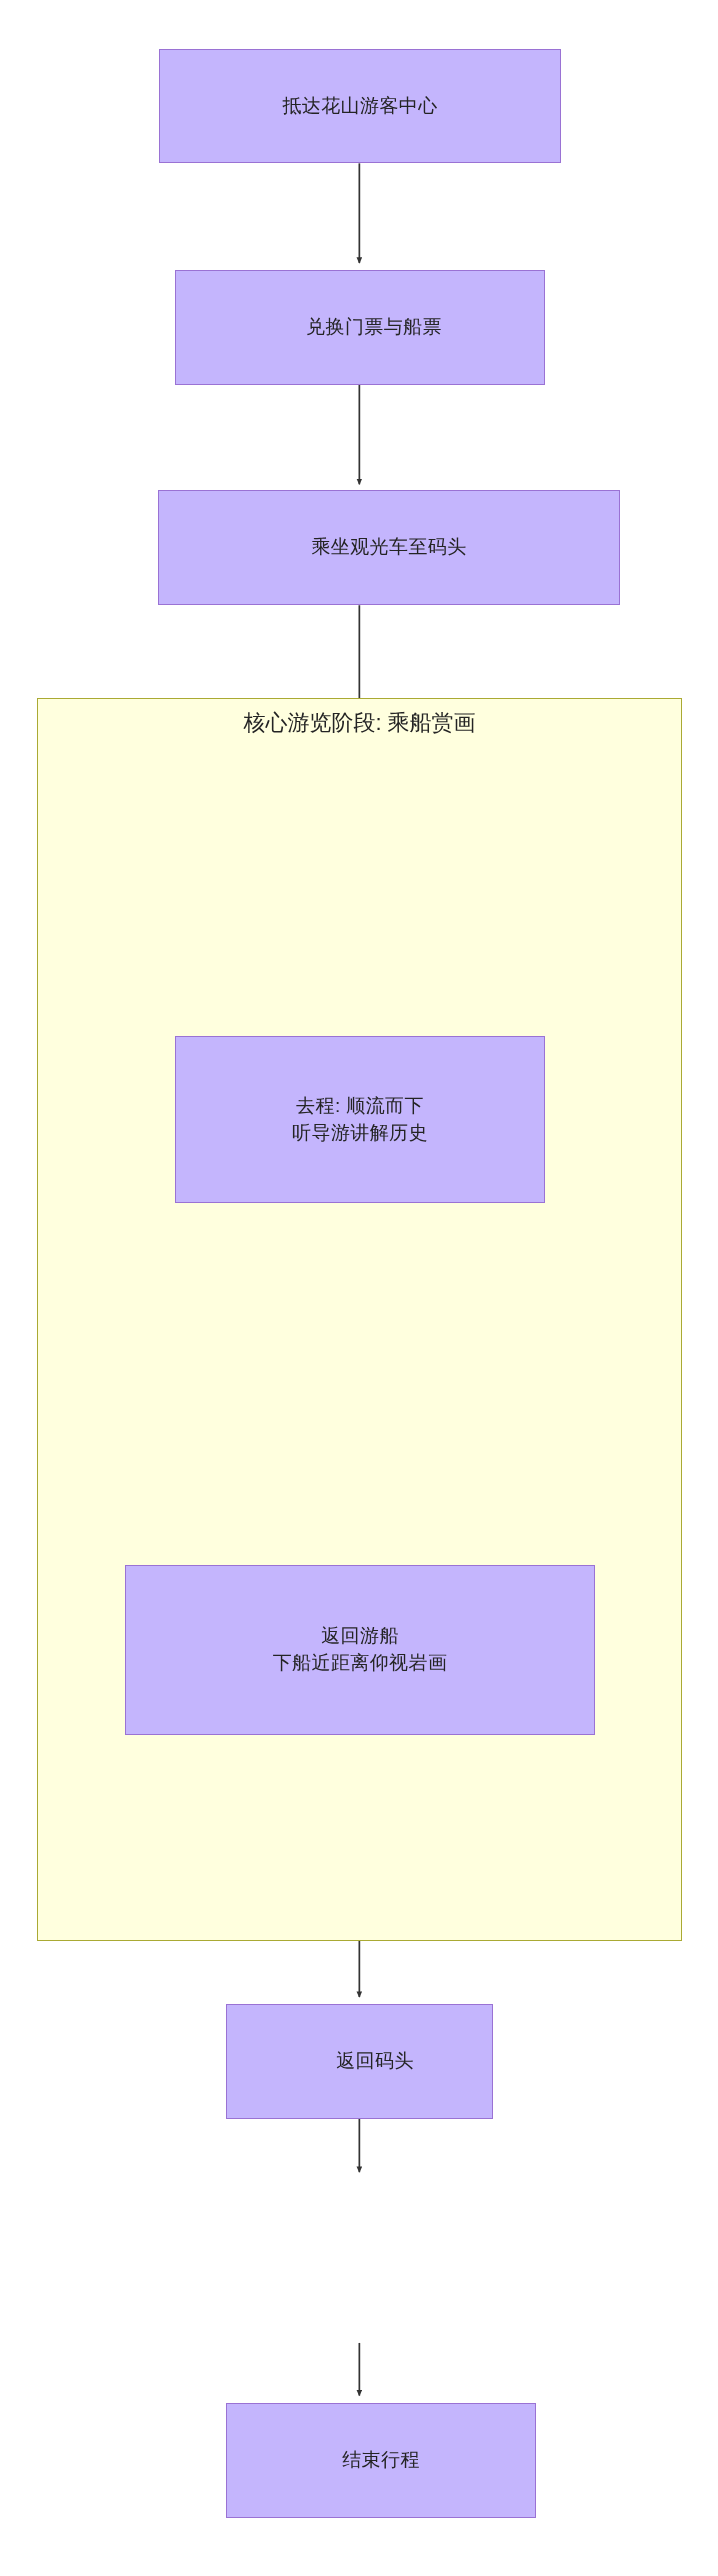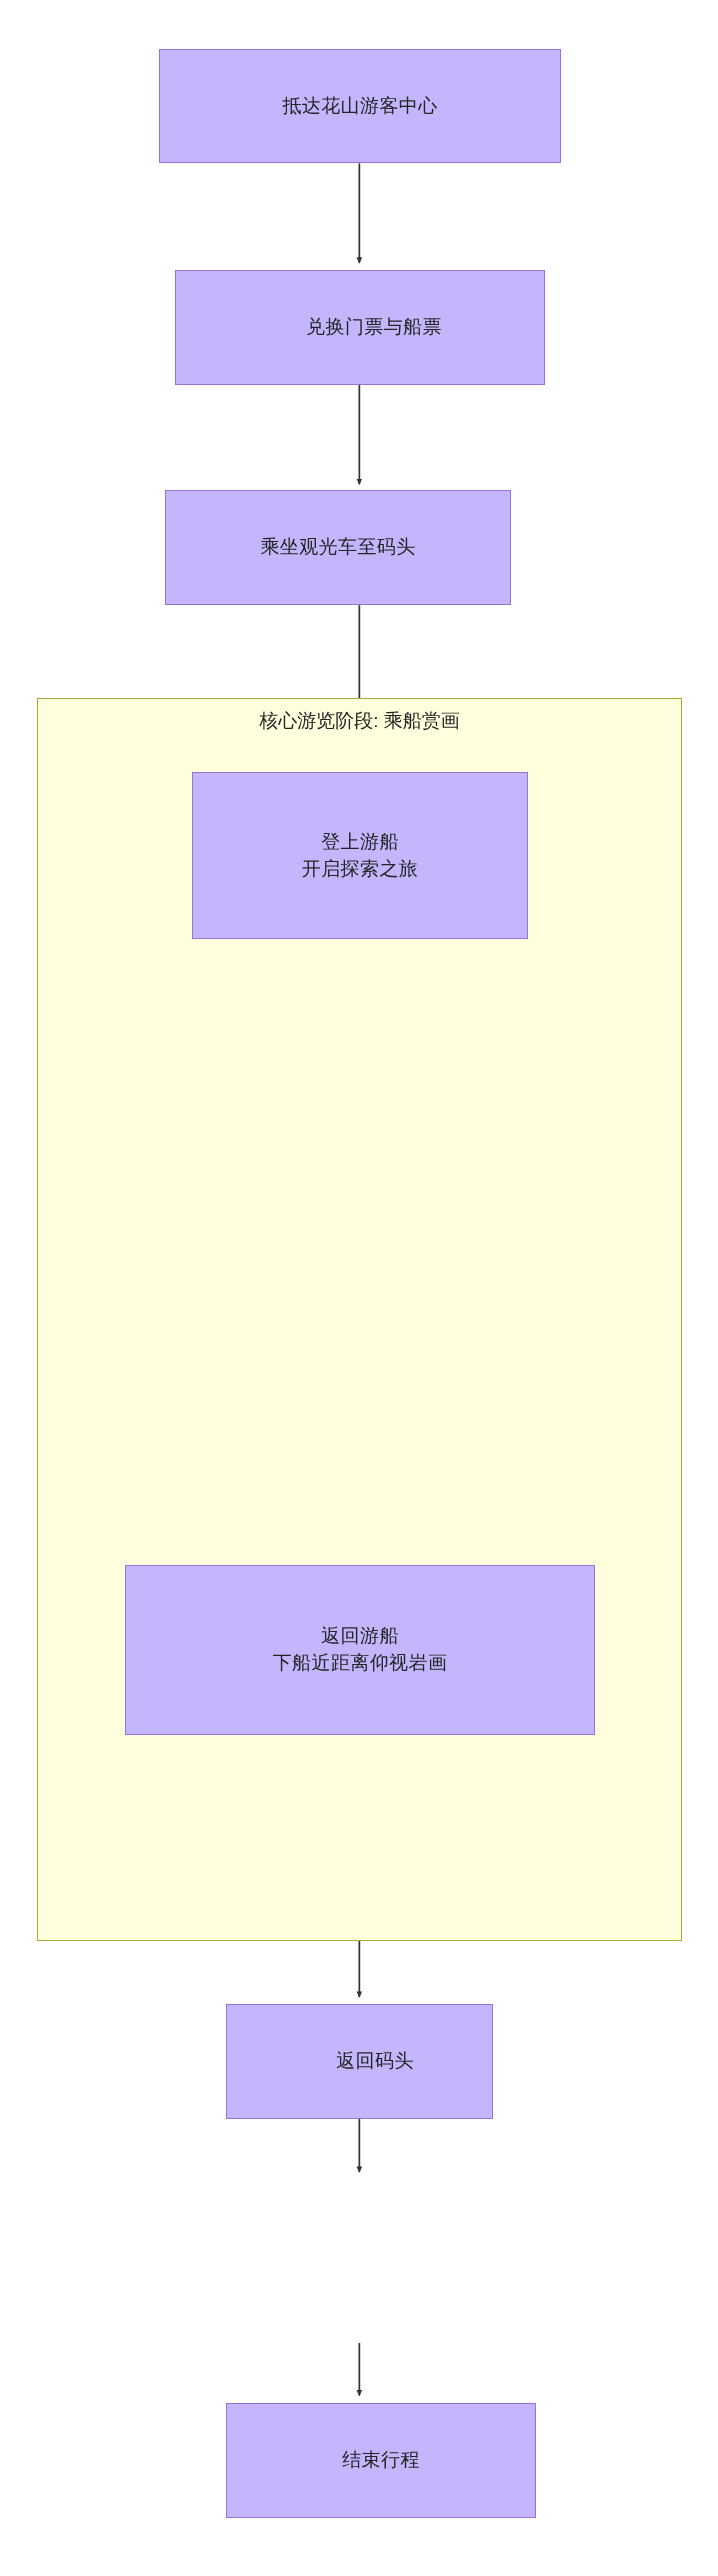--- a/index.html
+++ b/index.html
@@ -46,21 +46,21 @@
   .node .line { display: block; }
   .cluster {
     position: absolute;
     box-sizing: border-box;
     background: #ffffde;
     border: 1.4px solid #aaaa33;
   }
   .cluster-title {
     position: absolute;
     color: #242424;
-    font-size: 19px;
+    font-size: 22px;
     line-height: 1.2;
     white-space: nowrap;
     text-align: center;
   }
 </style>
 </head>
 <body>
 
 <div id="flow-root">
 
@@ -87,29 +87,29 @@
   <div class="cluster-title" style="left:37px; top:710px; width:645px;">核心游览阶段: 乘船赏画</div>
 
   <div class="node" style="left:159px; top:49px; width:402px; height:114px;">
     <span class="line">抵达花山游客中心</span>
   </div>
 
   <div class="node" style="left:175px; top:270px; width:370px; height:115px;padding-left:28px;">
     <span class="line">兑换门票与船票</span>
   </div>
 
-  <div class="node" style="left:165px; top:490px; width:346px; height:115px;">
+  <div class="node" style="left:158px; top:490px; width:462px; height:115px;">
     <span class="line">乘坐观光车至码头</span>
   </div>
 
-  <div class="node" style="left:192px; top:772px; width:336px; height:167px;">
-    <span class="line">登上游船</span>
-    <span class="line">开启探索之旅</span>
+
+  <div class="node" style="left:175px; top:1036px; width:370px; height:167px;">
+    <span class="line">去程: 顺流而下</span>
+    <span class="line">听导游讲解历史</span>
   </div>
-
 
 
   <div class="node" style="left:125px; top:1565px; width:470px; height:170px;">
     <span class="line">返回游船</span>
     <span class="line">下船近距离仰视岩画</span>
   </div>
 
   <div class="node" style="left:226px; top:2004px; width:267px; height:115px;padding-left:31px;">
     <span class="line">返回码头</span>
   </div>

